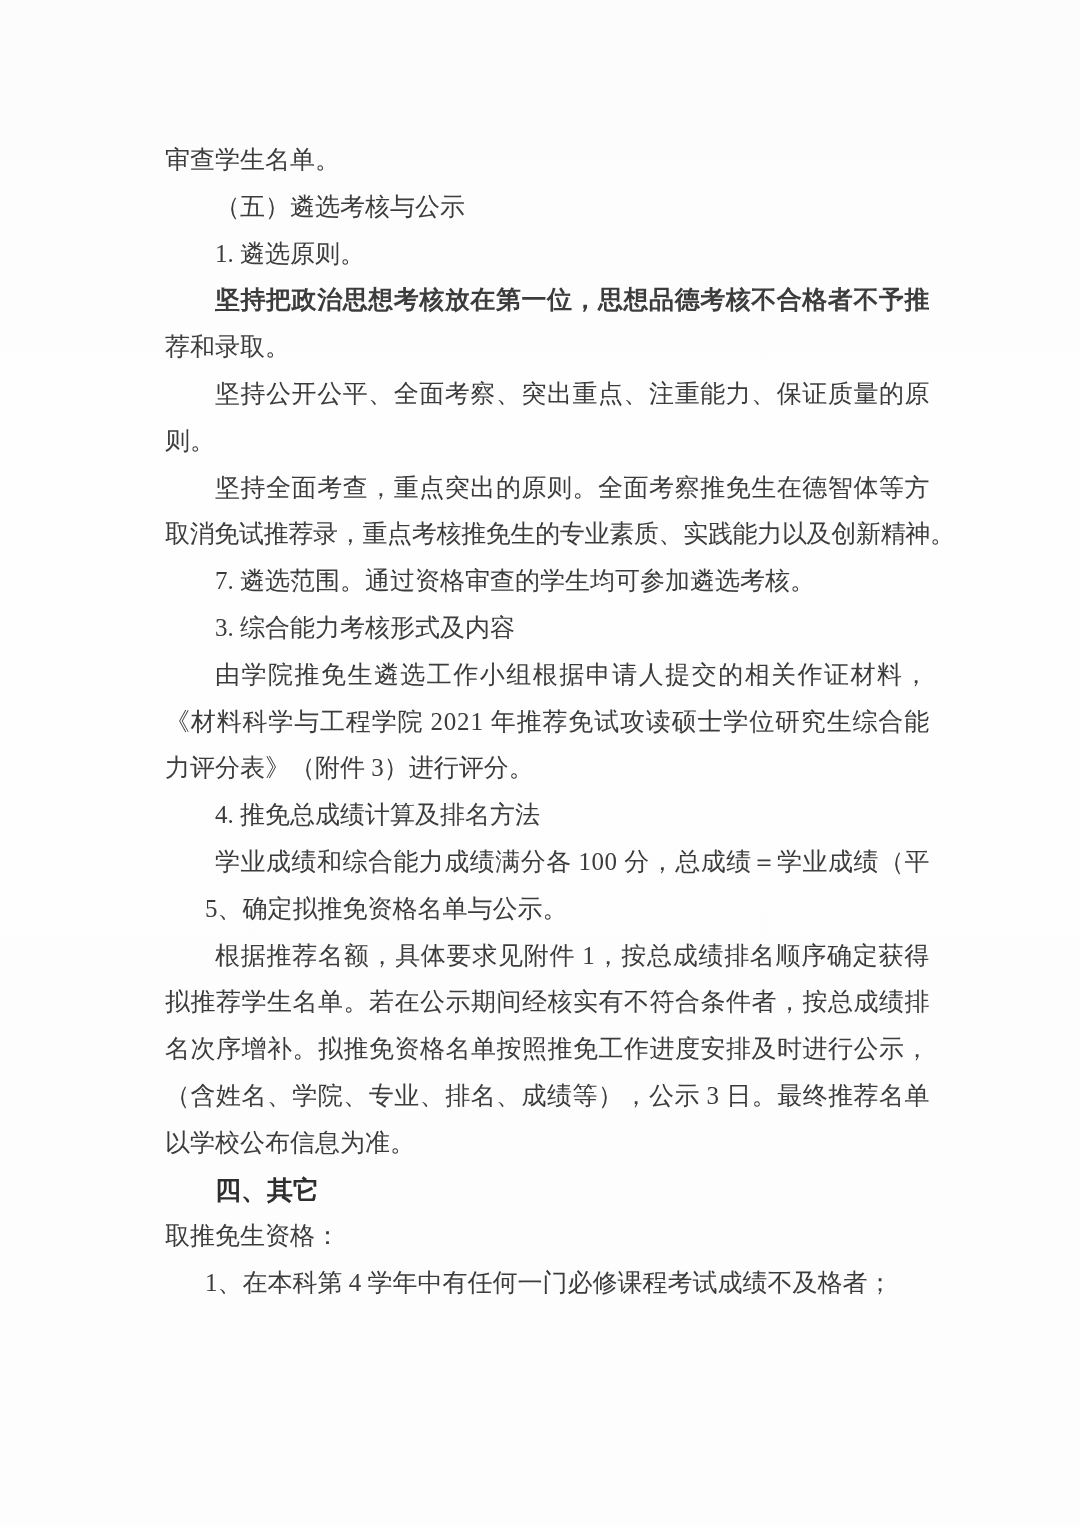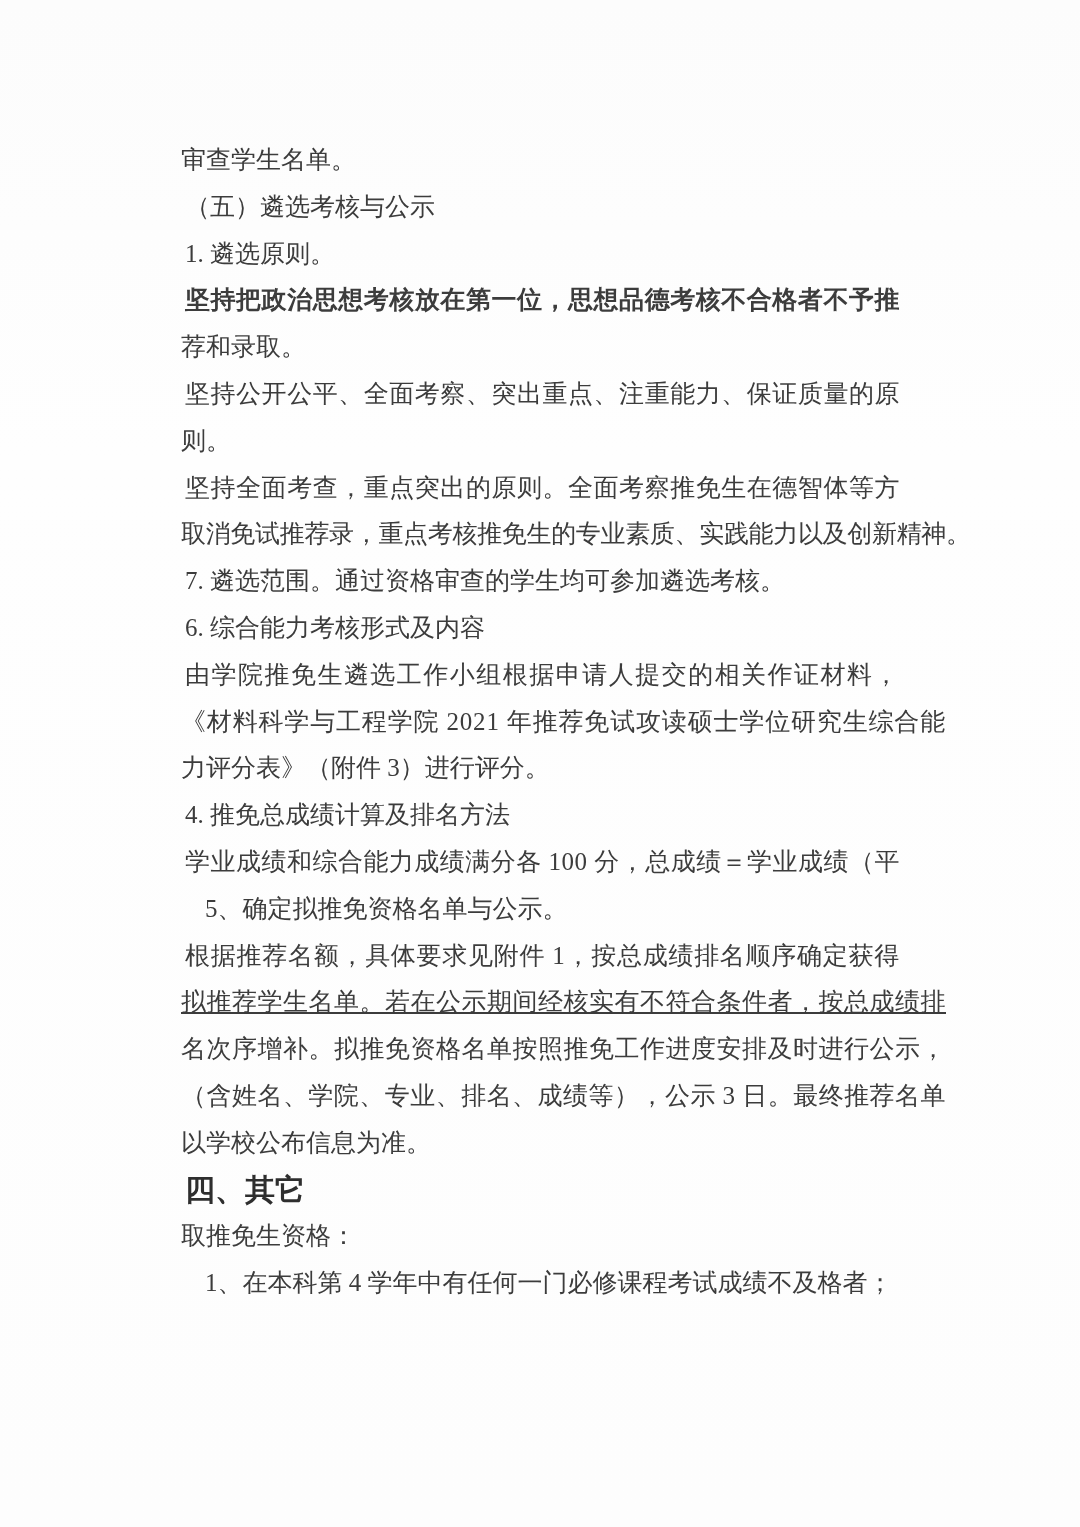--- a/index.html
+++ b/index.html
@@ -28,54 +28,54 @@
     width: 765px;
     color: var(--text-color, #3c3c3c);
   }
   .line {
     height: 46.8px;
     line-height: 46.8px;
     font-size: 25px;
     white-space: nowrap;
     font-family: "Liberation Serif", serif;
   }
-  .ind0 { margin-left: 16px; }
+  .ind0 { margin-left: 0; }
   .ind1 { margin-left: 40px; }   
-  .ind2 { margin-left: 20px; }   
+  .ind2 { margin-left: 50px; }   
   .bold {
     font-weight: bold;
     font-family: "Liberation Sans", sans-serif;
-    font-size: 30px;
+    font-size: 26px;
     color: #2e2e2e;
   }
 </style>
 </head>
 <body style="--page-bg: #fdfdfd; --text-color: #3c3c3c;">
 
 <div class="page">
   <div class="doc-body">
       <div class="line ind0"><span style="letter-spacing: 0px;">审查学生名单。</span></div>
       <div class="line ind2"><span style="letter-spacing: 0px;">（五）遴选考核与公示</span></div>
       <div class="line ind2"><span style="letter-spacing: 0px;">1. 遴选原则。</span></div>
       <div class="line ind2"><span style="letter-spacing: 0.535714px; font-weight: bold;">坚持把政治思想考核放在第一位，思想品德考核不合格者不予推</span></div>
       <div class="line ind0"><span style="letter-spacing: 0px;">荐和录取。</span></div>
       <div class="line ind2"><span style="letter-spacing: 0.535714px;">坚持公开公平、全面考察、突出重点、注重能力、保证质量的原</span></div>
       <div class="line ind0"><span style="letter-spacing: 0px;">则。</span></div>
       <div class="line ind2"><span style="letter-spacing: 0.535714px;">坚持全面考查，重点突出的原则。全面考察推免生在德智体等方</span></div>
       <div class="line ind0"><span style="letter-spacing: -0.322581px;">取消免试推荐录，重点考核推免生的专业素质、实践能力以及创新精神。</span></div>
       <div class="line ind2"><span style="letter-spacing: 0px;">7. 遴选范围。通过资格审查的学生均可参加遴选考核。</span></div>
-      <div class="line ind2"><span style="letter-spacing: 0px;">6. 综合能力考核形式及内容</span></div>
+      <div class="line ind2"><span style="letter-spacing: 0px;">3. 综合能力考核形式及内容</span></div>
       <div class="line ind2"><span style="letter-spacing: 1.48148px;">由学院推免生遴选工作小组根据申请人提交的相关作证材料，</span></div>
       <div class="line ind0"><span style="letter-spacing: 0.833333px;">《材料科学与工程学院 2021 年推荐免试攻读硕士学位研究生综合能</span></div>
       <div class="line ind0"><span style="letter-spacing: 0px;">力评分表》（附件 3）进行评分。</span></div>
       <div class="line ind2"><span style="letter-spacing: 0px;">4. 推免总成绩计算及排名方法</span></div>
       <div class="line ind2"><span style="letter-spacing: 0.483871px;">学业成绩和综合能力成绩满分各 100 分，总成绩＝学业成绩（平</span></div>
       <div class="line ind1"><span style="letter-spacing: 0px;">5、确定拟推免资格名单与公示。</span></div>
       <div class="line ind2"><span style="letter-spacing: 0.732759px;">根据推荐名额，具体要求见附件 1，按总成绩排名顺序确定获得</span></div>
-      <div class="line ind0"><span style="letter-spacing: 0.5px; text-decoration: underline;">拟推荐学生名单。若在公示期间经核实有不符合条件者，按总成绩排</span></div>
+      <div class="line ind0"><span style="letter-spacing: 0.5px;">拟推荐学生名单。若在公示期间经核实有不符合条件者，按总成绩排</span></div>
       <div class="line ind0"><span style="letter-spacing: 0.5px;">名次序增补。拟推免资格名单按照推免工作进度安排及时进行公示，</span></div>
       <div class="line ind0"><span style="letter-spacing: 0.46875px;">（含姓名、学院、专业、排名、成绩等），公示 3 日。最终推荐名单</span></div>
       <div class="line ind0"><span style="letter-spacing: 0px;">以学校公布信息为准。</span></div>
       <div class="line ind2 bold"><span style="letter-spacing: 0px;">四、其它</span></div>
       <div class="line ind0"><span style="letter-spacing: 0px;">取推免生资格：</span></div>
       <div class="line ind1"><span style="letter-spacing: 0px;">1、在本科第 4 学年中有任何一门必修课程考试成绩不及格者；</span></div>
     </div>
 </div>
 
 </body></html>

